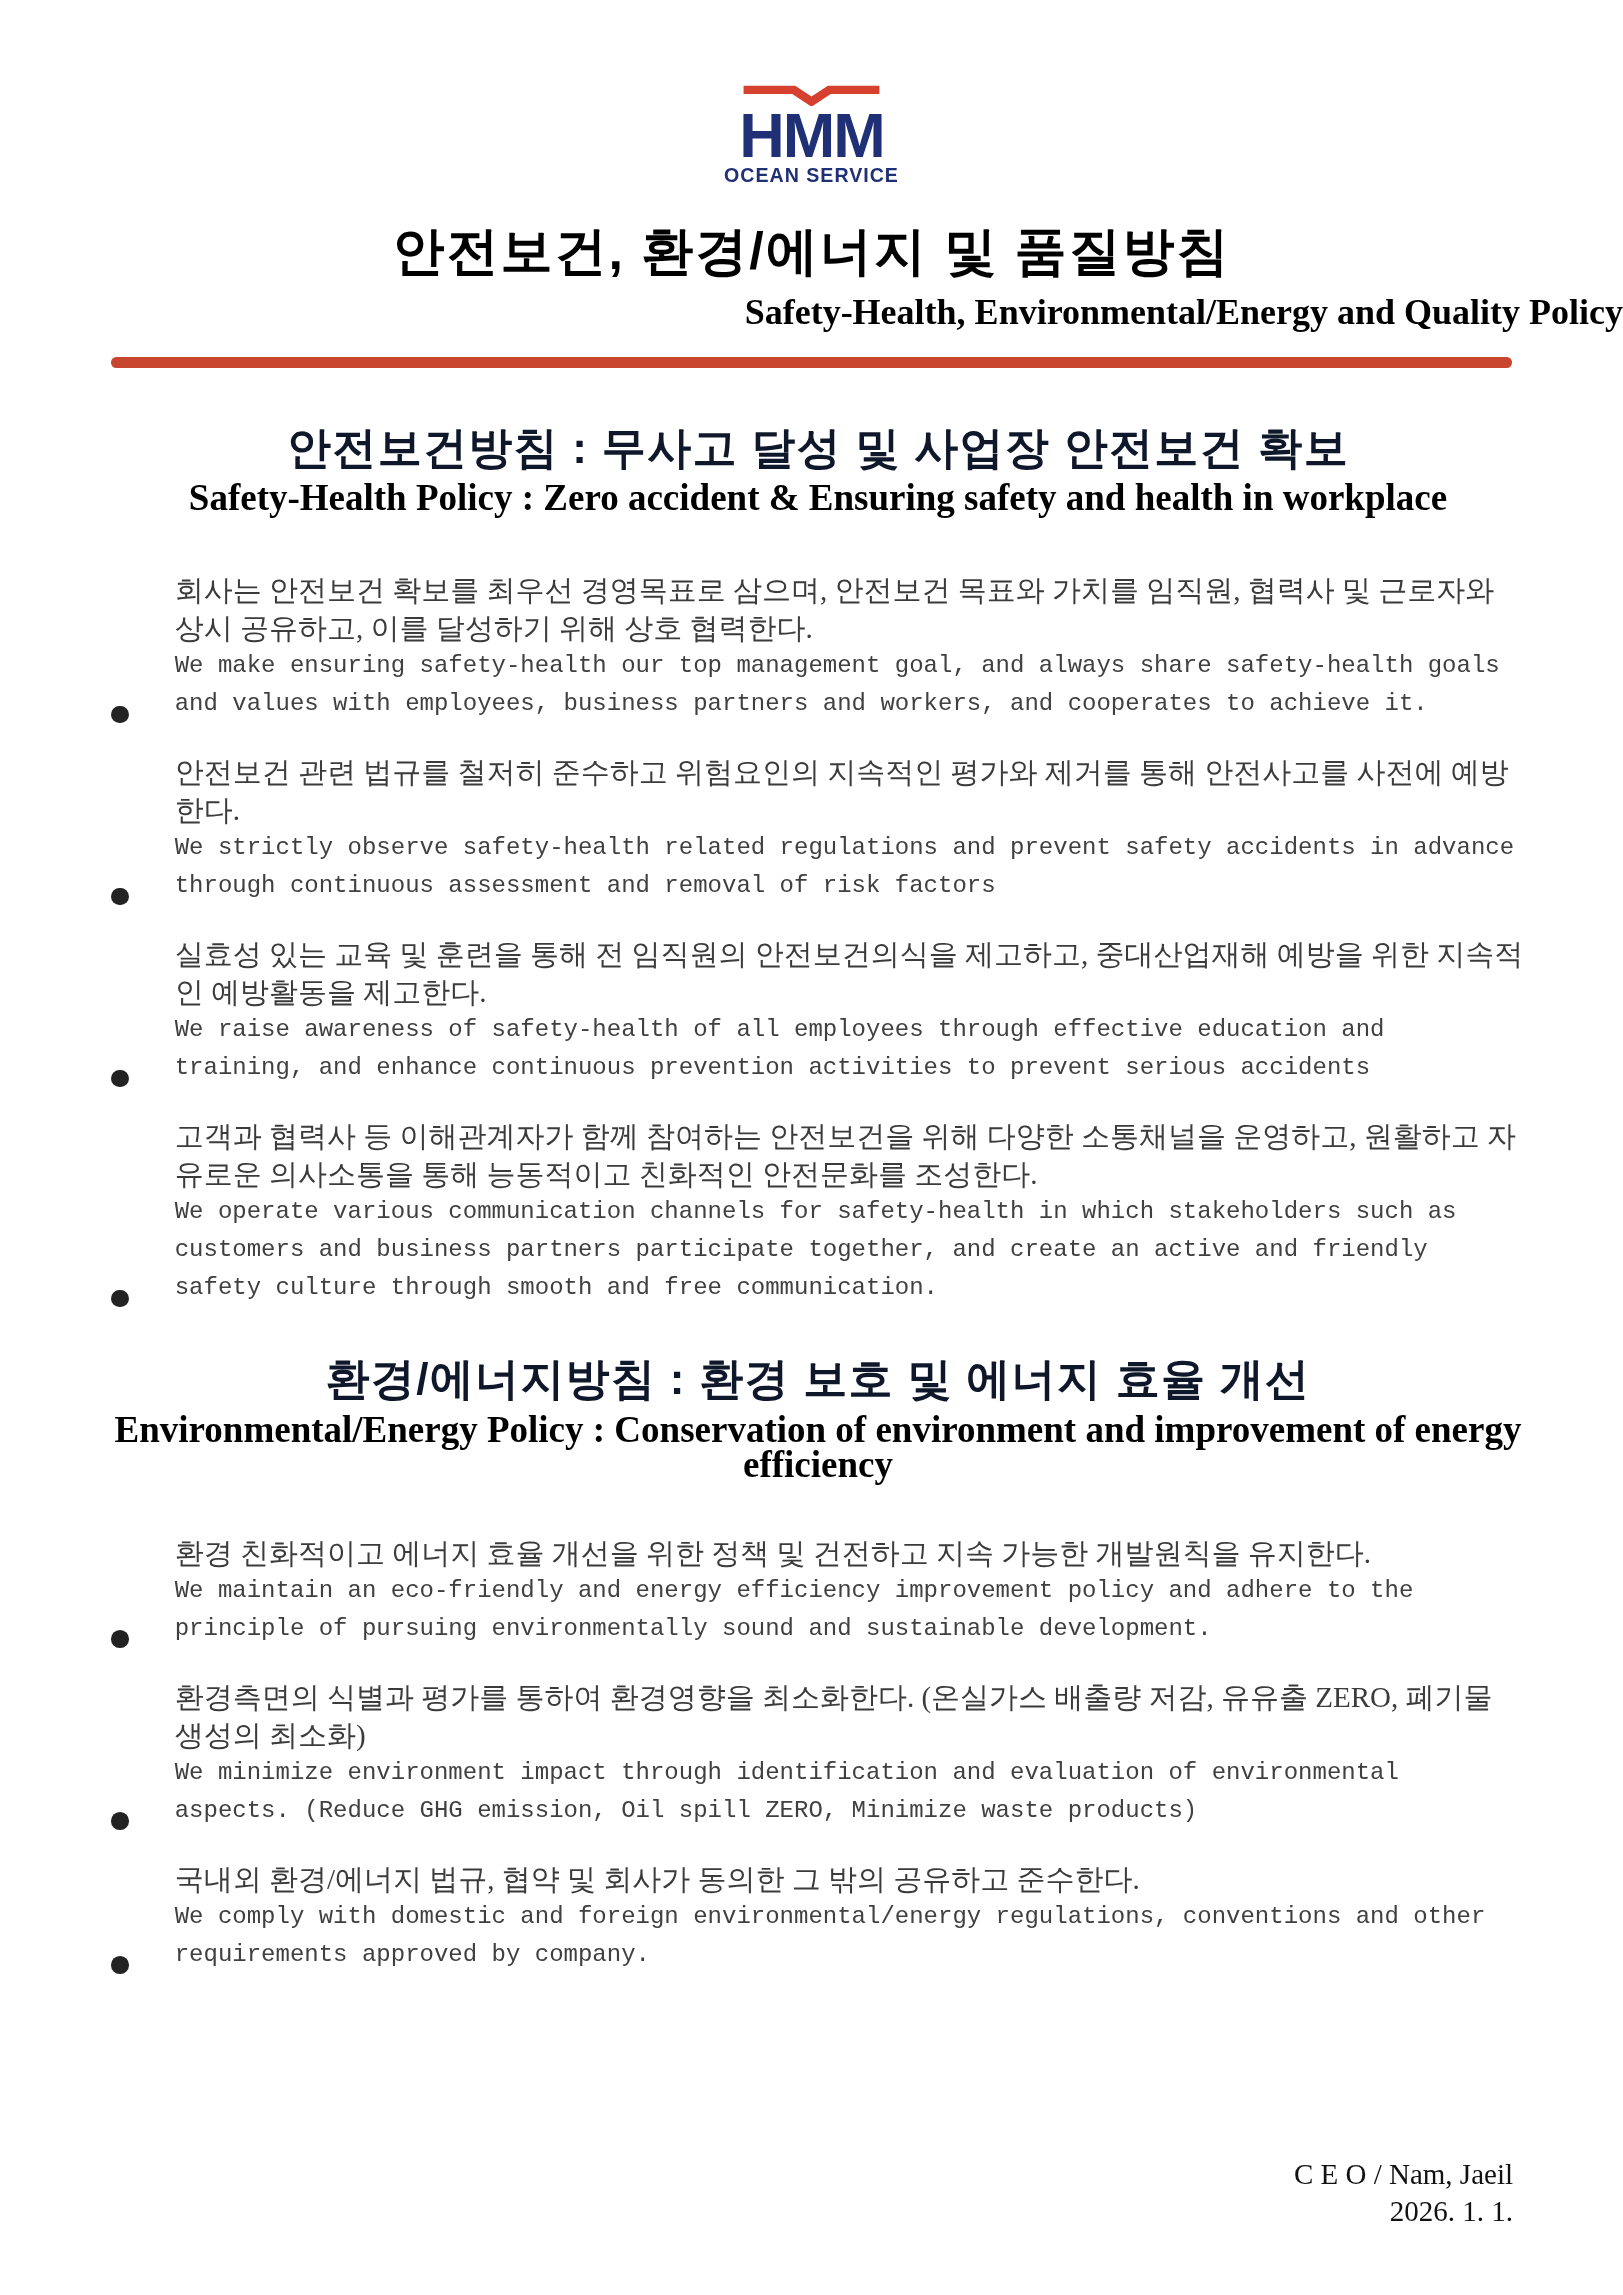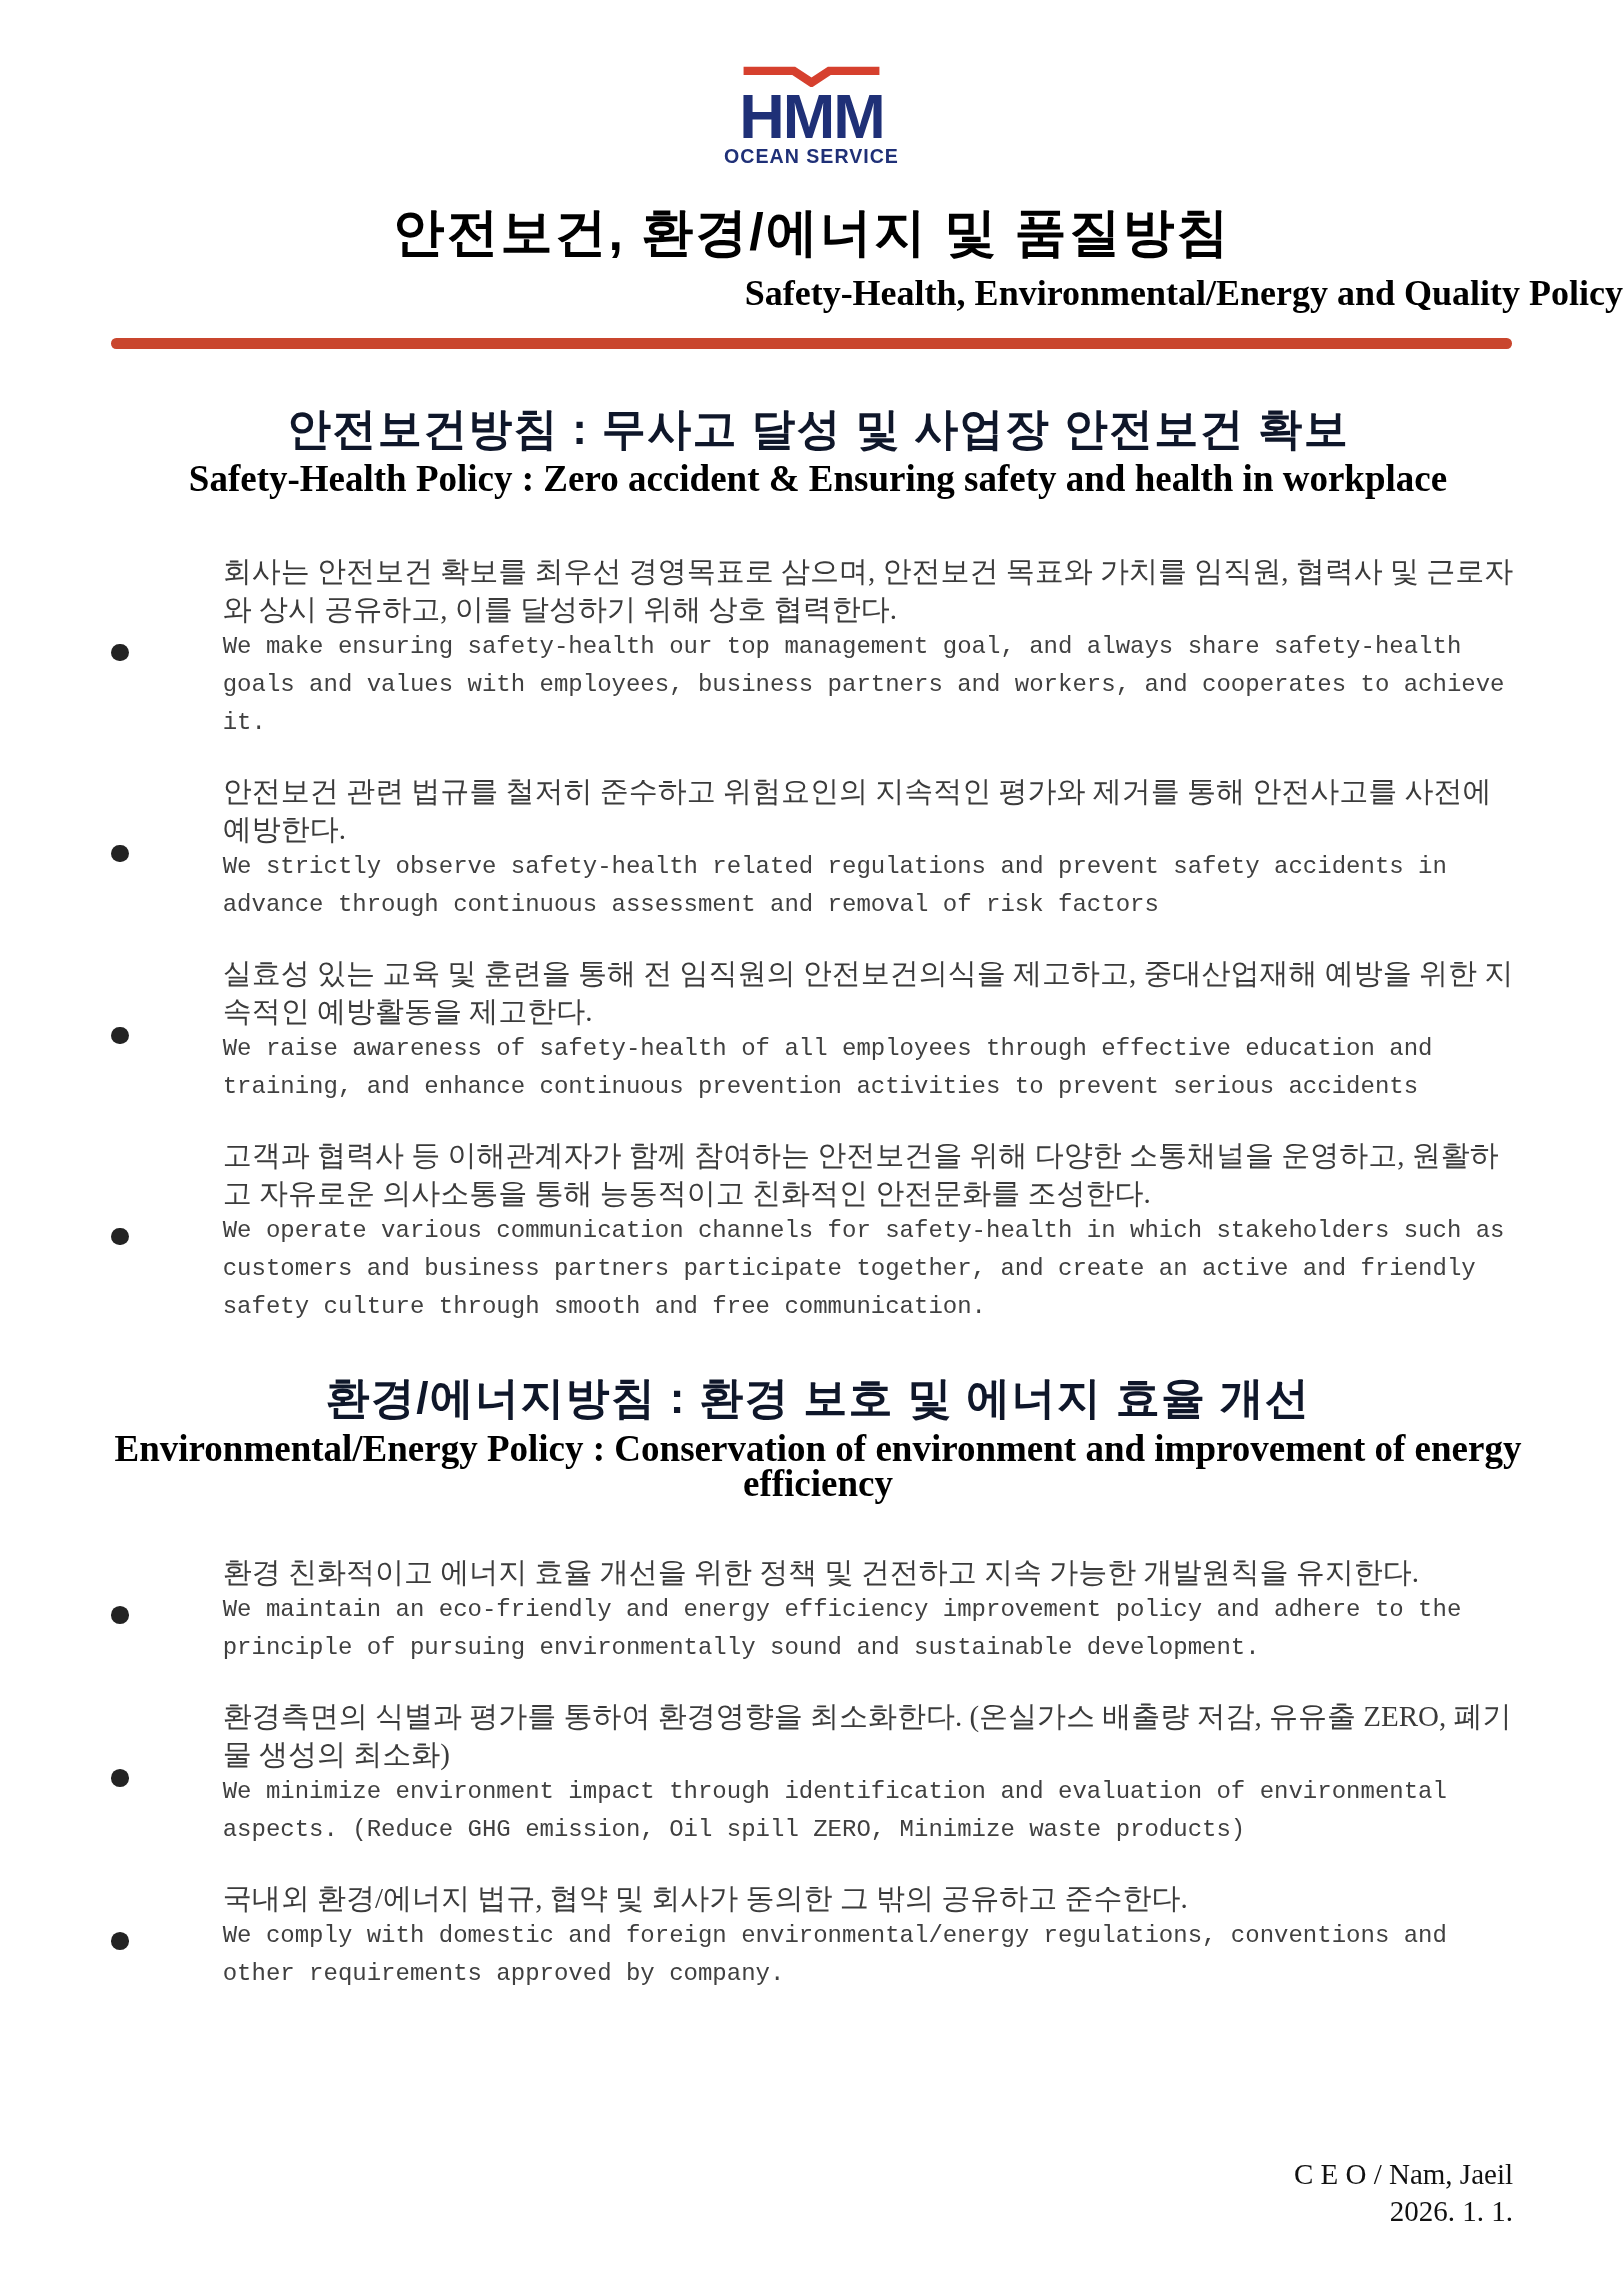--- a/index.html
+++ b/index.html
@@ -7,21 +7,21 @@
     --logo-red:#D6402E;
     --divider-red:#C9462E;
     --body-ink:#3b3b3b;
   }
   html,body{margin:0;padding:0;background:#ffffff;}
   body{width:1623px;height:2295px;position:relative;overflow:hidden;
        font-family:"Liberation Sans", sans-serif;}
   .page{position:relative;width:1623px;height:2295px;background:#ffffff;}
 
   
-  .logo{display:flex;flex-direction:column;align-items:center;padding-top:63px;}
+  .logo{display:flex;flex-direction:column;align-items:center;padding-top:82px;}
   .logo .chev{display:block;}
   .chev-line{stroke:var(--logo-red);}
   .logo-text{color:var(--navy);font-weight:bold;font-size:63px;line-height:56px;
              letter-spacing:-2px;margin-top:1.3px;font-family:"Liberation Sans",sans-serif;}
   .logo-sub{color:var(--navy);font-weight:bold;font-size:19.6px;letter-spacing:1px;
             margin-top:1px;font-family:"Liberation Sans",sans-serif;}
 
   
   .title-ko{margin-top:33px;text-align:center;font-size:52px;font-weight:bold;
             color:#000;letter-spacing:2px;line-height:63px;}
@@ -36,21 +36,21 @@
   .sec-ko{text-align:center;font-size:44px;font-weight:bold;color:#0f172a;
           letter-spacing:1.3px;line-height:52px;}
   .sec-en{text-align:center;font-size:37px;font-weight:bold;color:#000;
           font-family:"Liberation Serif", serif;line-height:35px;margin-top:6.5px;}
   .sec-1{margin-top:54px;}
   .sec-2{margin-top:46px;}
   .sec-3{margin-top:47px;}
 
   .bullets{margin-top:56px;}
   .sec-2 .bullets{margin-top:52px;}
-  .bullet{display:flex;align-items:center;margin-bottom:30px;gap:48px;}
+  .bullet{display:flex;align-items:flex-end;margin-bottom:30px;}
   .dot{flex:none;width:17.7px;height:17.7px;border-radius:50%;background:#232323;
        margin-top:10.5px;}
   .btexts{margin-left:46px;max-width:1355px;}
   .ko-par{font-size:29px;line-height:38px;color:var(--body-ink);
           font-family:"Liberation Serif", serif;}
   .en-par{font-size:24px;line-height:38px;color:#404040;
           font-family:"Liberation Mono", monospace;}
 
   
   .footer{position:absolute;top:2156px;right:110px;text-align:right;

